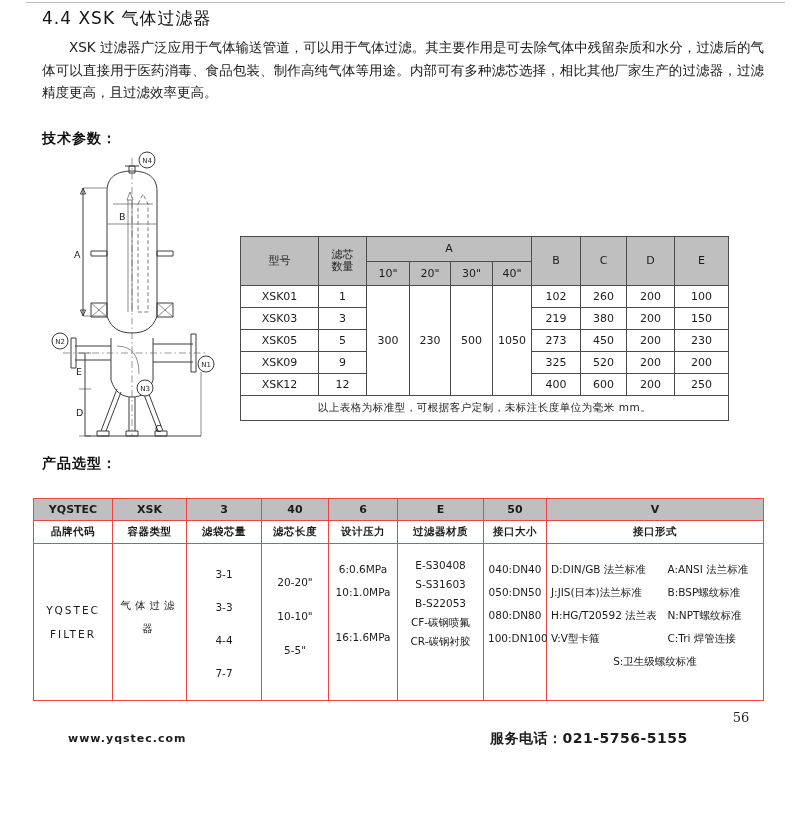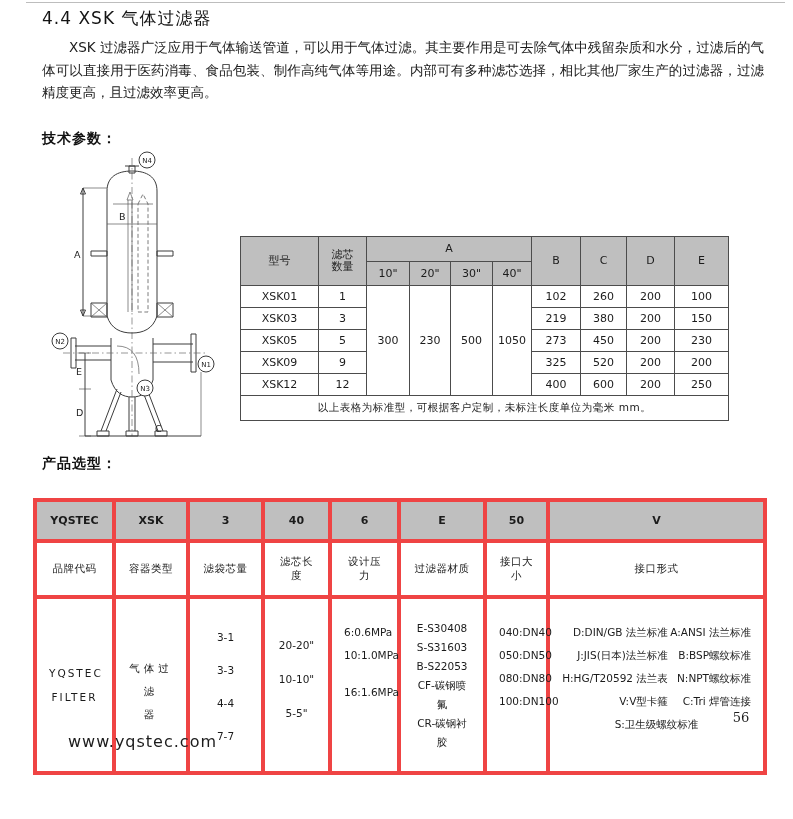--- a/index.html
+++ b/index.html
@@ -36,50 +36,50 @@
   .t1 { left:240px; top:236px; width:488px; font-size:11px; }
   .t1 th, .t1 td { border:1px solid #4c4c4c; text-align:center; vertical-align:middle; padding:0; font-weight:400; color:#1b1b1b; }
   .t1 thead th { background:#bfbfbf; line-height:12px; }
   .t1 thead tr.r1 { height:25px; }
   .t1 thead tr.r2 { height:24px; }
   .t1 tbody tr { height:22px;padding-left:33px; }
   .t1 tr.noterow { height:25px; }
   .t1 tr.noterow td { font-size:10.5px; letter-spacing:0.5px; }
 
   .t2 { left:33px; top:498px; width:730px; font-size:10.5px; }
-  .t2 th, .t2 td { border:4px solid #ef4444; text-align:center; padding:12px; color:#1b1b1b; }
+  .t2 th, .t2 td { border:1px solid #ef4444; text-align:center; padding:4px; color:#1b1b1b; }
   .t2 tr.codes  { height:22px; }
   .t2 tr.codes th { background:#bfbfbf; font-weight:700; font-size:11px; }
   .t2 tr.labels { height:22px; }
-  .t2 tr.labels td { font-weight:400; letter-spacing:0.5px; }
+  .t2 tr.labels td { font-weight:700; letter-spacing:0.5px; }
   .t2 tr.bodyrow { height:139px; }
   .t2 tr.bodyrow td { vertical-align:top; }
   .stack div { line-height:14px; }
   .brand      { padding-top:50px; }
   .brand div  { line-height:24px; letter-spacing:2px; }
   .ctype      { padding-top:46px; line-height:23px; letter-spacing:4px; }
   .counts     { padding-top:16px; }
   .counts div { line-height:20px; margin-bottom:13px; }
   .lengths    { padding-top:24px; }
   .lengths div{ line-height:20px; margin-bottom:14px; }
   .press      { padding-top:10px; }
   .press div  { line-height:23px; }
-  .press div.gap { margin-top:14px; }
+  .press div.gap { margin-top:22px; }
   .mats       { padding-top:8px; }
   .mats div   { line-height:19px; }
   .sizes      { padding-top:10px; }
   .sizes div  { line-height:23px; }
   .forms      { padding-top:10px; }
   .forms-grid { display:grid; grid-template-columns:56% 44%; }
-  .forms-grid div { line-height:23px; text-align:right; }
+  .forms-grid div { line-height:23px; text-align:left; }
   .forms-bottom { line-height:23px; text-align:center; }
 
   
   .pagenum      { position:absolute; left:726px; top:710px; width:30px; text-align:center; font-size:13px; font-family:"DejaVu Serif","Liberation Serif",serif; }
-  .footer-site  { position:absolute; left:68px;  top:732px; font-size:16px; font-weight:400; letter-spacing:1px; }
+  .footer-site  { position:absolute; left:68px;  top:732px; font-size:11px; font-weight:700; letter-spacing:1px; }
   .footer-phone { position:absolute; left:490px; top:730px; font-size:14px; font-weight:700; letter-spacing:0.5px; }
 </style>
 </head>
 <body>
 
 <div class="page">
 
   <div class="title">4.4 XSK 气体过滤器</div>
 
   <p class="intro">XSK 过滤器广泛应用于气体输送管道，可以用于气体过滤。其主要作用是可去除气体中残留杂质和水分，过滤后的气体可以直接用于医药消毒、食品包装、制作高纯气体等用途。内部可有多种滤芯选择，相比其他厂家生产的过滤器，过滤精度更高，且过滤效率更高。</p>
@@ -350,14 +350,15 @@
           </div>
           <div class="forms-bottom">S:卫生级螺纹标准</div>
         </div>
       </td>
     </tr>
   </tbody>
     </table>
 
   <div class="pagenum">56</div>
   <div class="footer-site">www.yqstec.com</div>
+  <div class="footer-phone">服务电话：021-5756-5155</div>
 
 </div>
 
 </body></html>

